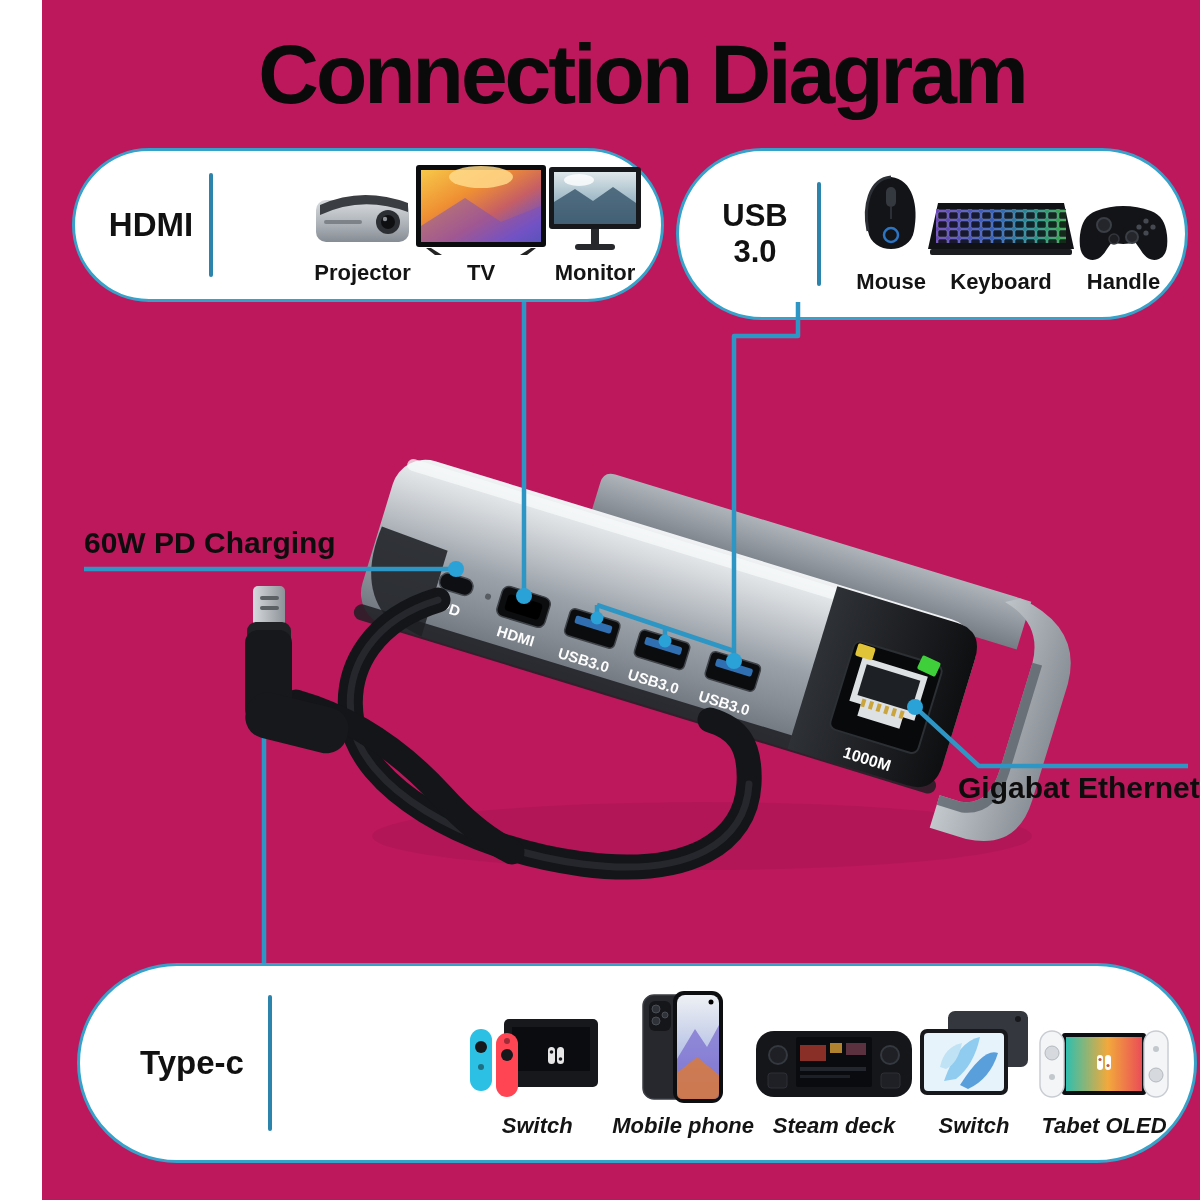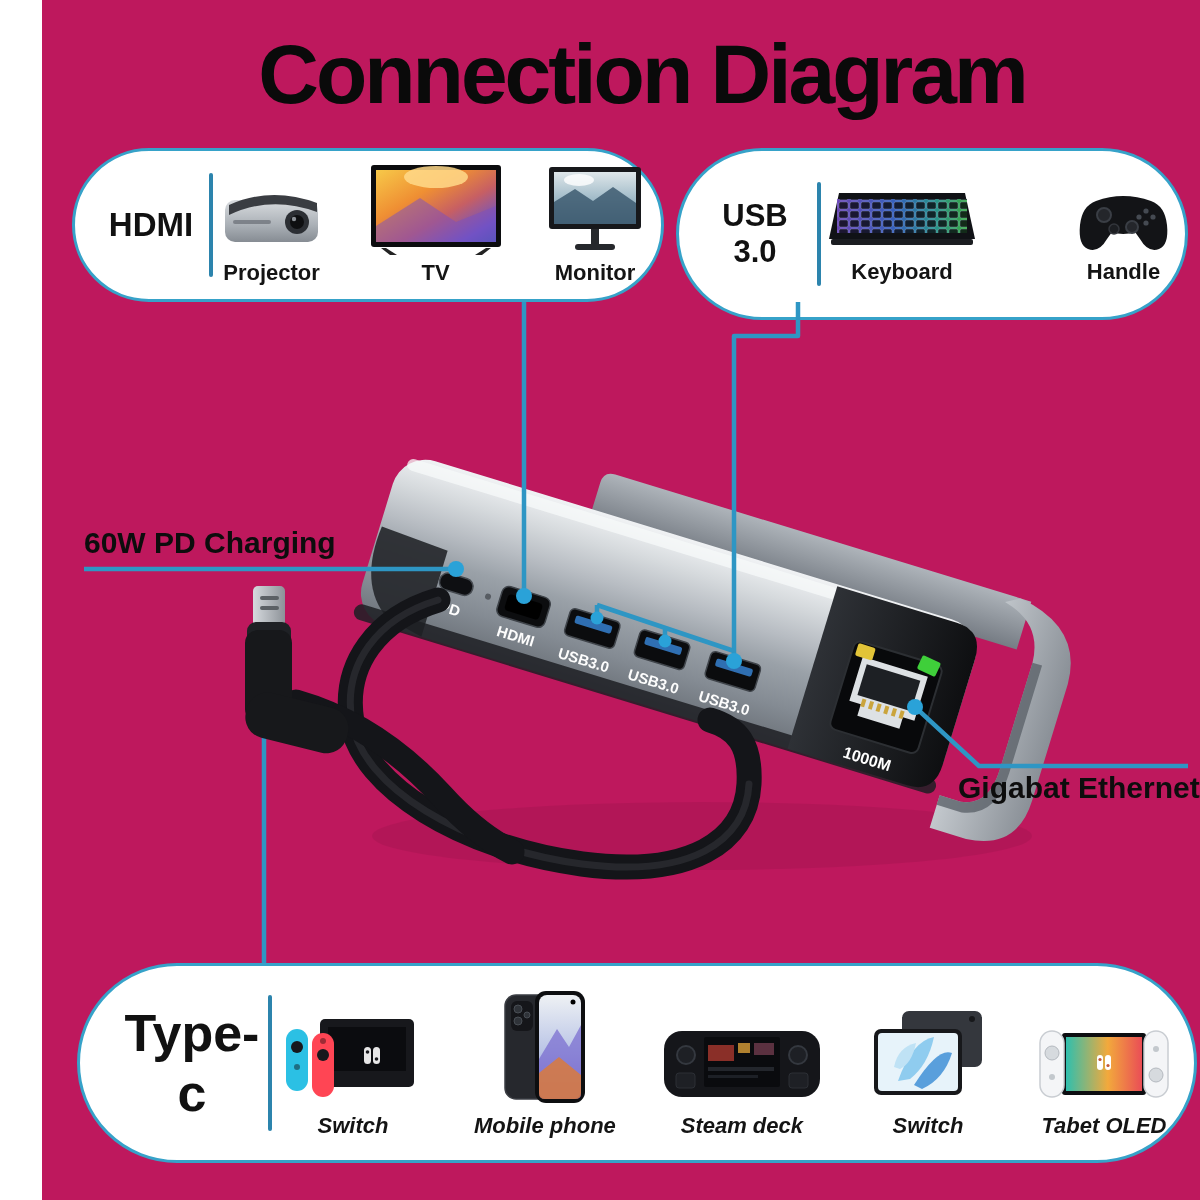--- a/index.html
+++ b/index.html
@@ -8,25 +8,25 @@
   .title{position:absolute;left:0;top:26px;width:1200px;text-align:center;
          font-size:84px;font-weight:700;letter-spacing:-3px;color:#0a0a0a;}
   .bubble{position:absolute;border:3.5px solid #36a2c9;border-radius:999px;
           display:flex;align-items:center;box-sizing:border-box;background:#fff;}
   .bubble-hdmi{left:30px;top:148px;width:592px;height:154px;padding:0 18px 0 24px;}
   .bubble-usb{left:634px;top:148px;width:512px;height:172px;padding:0 14px 0 20px;}
   .bubble-typec{left:35px;top:963px;width:1120px;height:200px;padding:0 20px 0 42px;}
   .bubble-label{font-weight:700;text-align:center;flex:0 0 auto;}
   .bubble-hdmi .bubble-label{width:104px;font-size:33px;}
   .bubble-usb .bubble-label{width:112px;font-size:31px;}
-  .bubble-typec .bubble-label{width:140px;font-size:52px;}
+  .bubble-typec .bubble-label{width:140px;font-size:33px;}
   .divider{flex:0 0 auto;width:4px;background:#2c84ad;border-radius:2px;margin:0 6px;}
   .bubble-hdmi .divider,.bubble-usb .divider{height:104px;}
   .bubble-typec .divider{height:136px;}
-  .items{flex:1;display:flex;justify-content:space-between;align-items:flex-end;}
+  .items{flex:1;display:flex;justify-content:flex-end;align-items:flex-end;}
   .item{display:flex;flex-direction:column;align-items:center;justify-content:flex-end;}
   .item .img{display:flex;align-items:flex-end;justify-content:center;}
   .item-label{font-size:22px;font-weight:600;color:#141414;margin-top:4px;white-space:nowrap;}
   .bubble-typec .item-label{font-size:22px;font-style:italic;}
   .callout{position:absolute;font-weight:700;font-size:30px;color:#0d0d0d;white-space:nowrap;}
   .callout-pd{left:42px;top:526px;}
   .callout-eth{left:916px;top:771px;}
   svg.overlay{position:absolute;left:0;top:0;width:1200px;height:1200px;pointer-events:none;}
 </style>
 </head>
@@ -102,20 +102,32 @@
         </div>
         <div class="item-label">Monitor</div>
       </div>
     </div>
   </div>
 
   <div class="bubble bubble-usb">
     <div class="bubble-label">USB 3.0</div>
     <div class="divider"></div>
     <div class="items">
+      <div class="item">
+        <div class="img">
+          <svg width="64" height="92" viewBox="0 0 64 92">
+            <path d="M32 4 C 10 6 4 34 9 58 C 13 82 51 82 55 58 C 60 34 54 6 32 4 Z" fill="#131417"></path>
+            <path d="M32 4 C 10 6 4 34 9 58" fill="none" stroke="#2c2f35" stroke-width="3"></path>
+            <rect x="27" y="14" width="10" height="20" rx="5" fill="#34383f"></rect>
+            <line x1="32" y1="34" x2="32" y2="46" stroke="#2c2f35" stroke-width="2"></line>
+            <circle cx="32" cy="62" r="7" fill="none" stroke="#2f7fd6" stroke-width="2.5" opacity=".9"></circle>
+          </svg>
+        </div>
+        <div class="item-label">Mouse</div>
+      </div>
       <div class="item">
         <div class="img">
           <svg width="150" height="72" viewBox="0 0 150 72">
             <defs>
               <linearGradient id="kbG" x1="0" y1="0" x2="1" y2="0">
                 <stop offset="0" stop-color="#7a4fd0"></stop>
                   <stop offset=".45" stop-color="#3a6fd8"></stop>
                 <stop offset=".75" stop-color="#2ba8a0"></stop>
                   <stop offset="1" stop-color="#3fc54a"></stop>
               </linearGradient>

